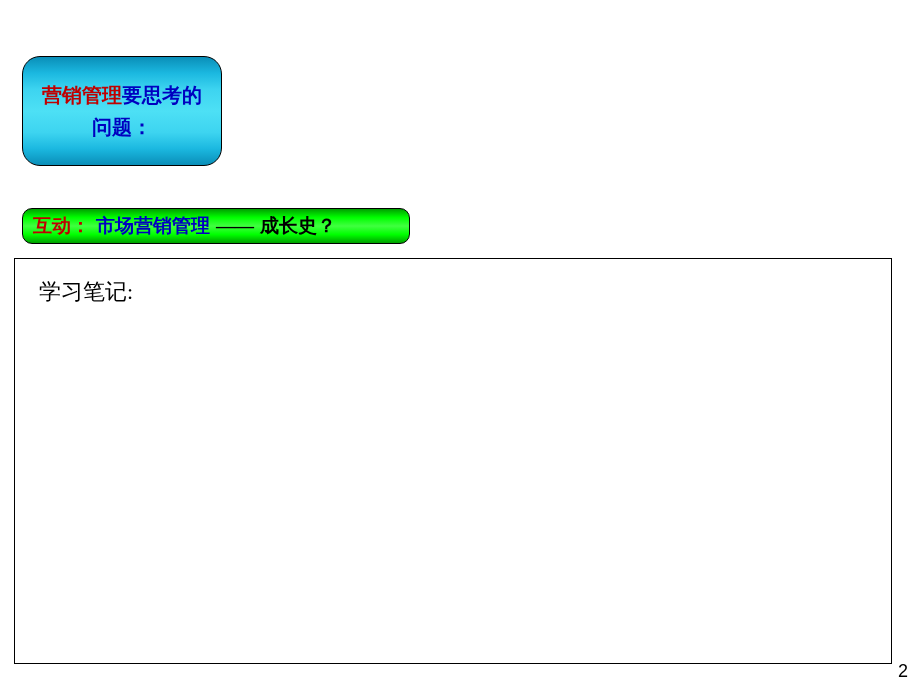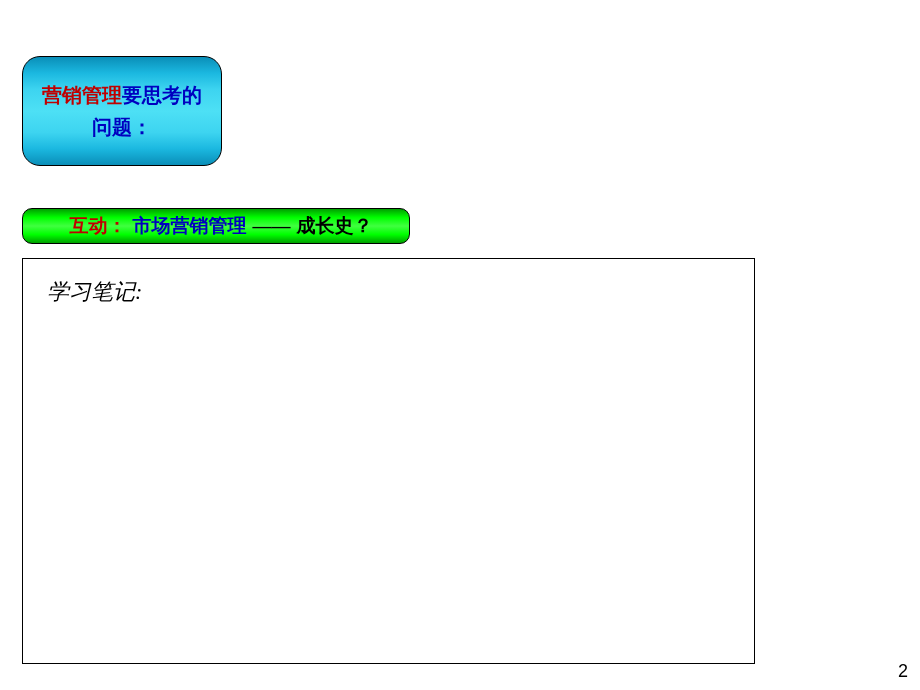--- a/index.html
+++ b/index.html
@@ -46,46 +46,44 @@
       left: 22px;
       top: 208px;
       width: 388px;
       height: 36px;
       background: linear-gradient(180deg, #00a000 0%, #00ff00 25%, #40ff40 50%, #00ff00 75%, #00a000 100%);
       border: 1px solid #000;
       border-radius: 10px;
       display: flex;
       align-items: center;
       padding-left: 10px;
-      justify-content: center;
     }
     .interaction-text {
       font-size: 19px;
       font-weight: bold;
     }
     .int-red {
       color: #c00000;
     }
     .int-blue {
       color: #0000c0;
       margin-left: 6px;
     }
     .int-black {
       color: #000;
       margin-left: 6px;
     }
     .notes-box {
       position: absolute;
-      left: 22px;
+      left: 14px;
       top: 258px;
-      width: 733px;
+      width: 878px;
       height: 406px;
       border: 1.5px solid #000;
       padding: 18px 24px;
-      font-style: italic;
     }
     .notes-label {
       font-size: 22px;
       color: #000;
     }
     .page-number {
       position: absolute;
       right: 12px;
       bottom: 8px;
       font-size: 18px;

